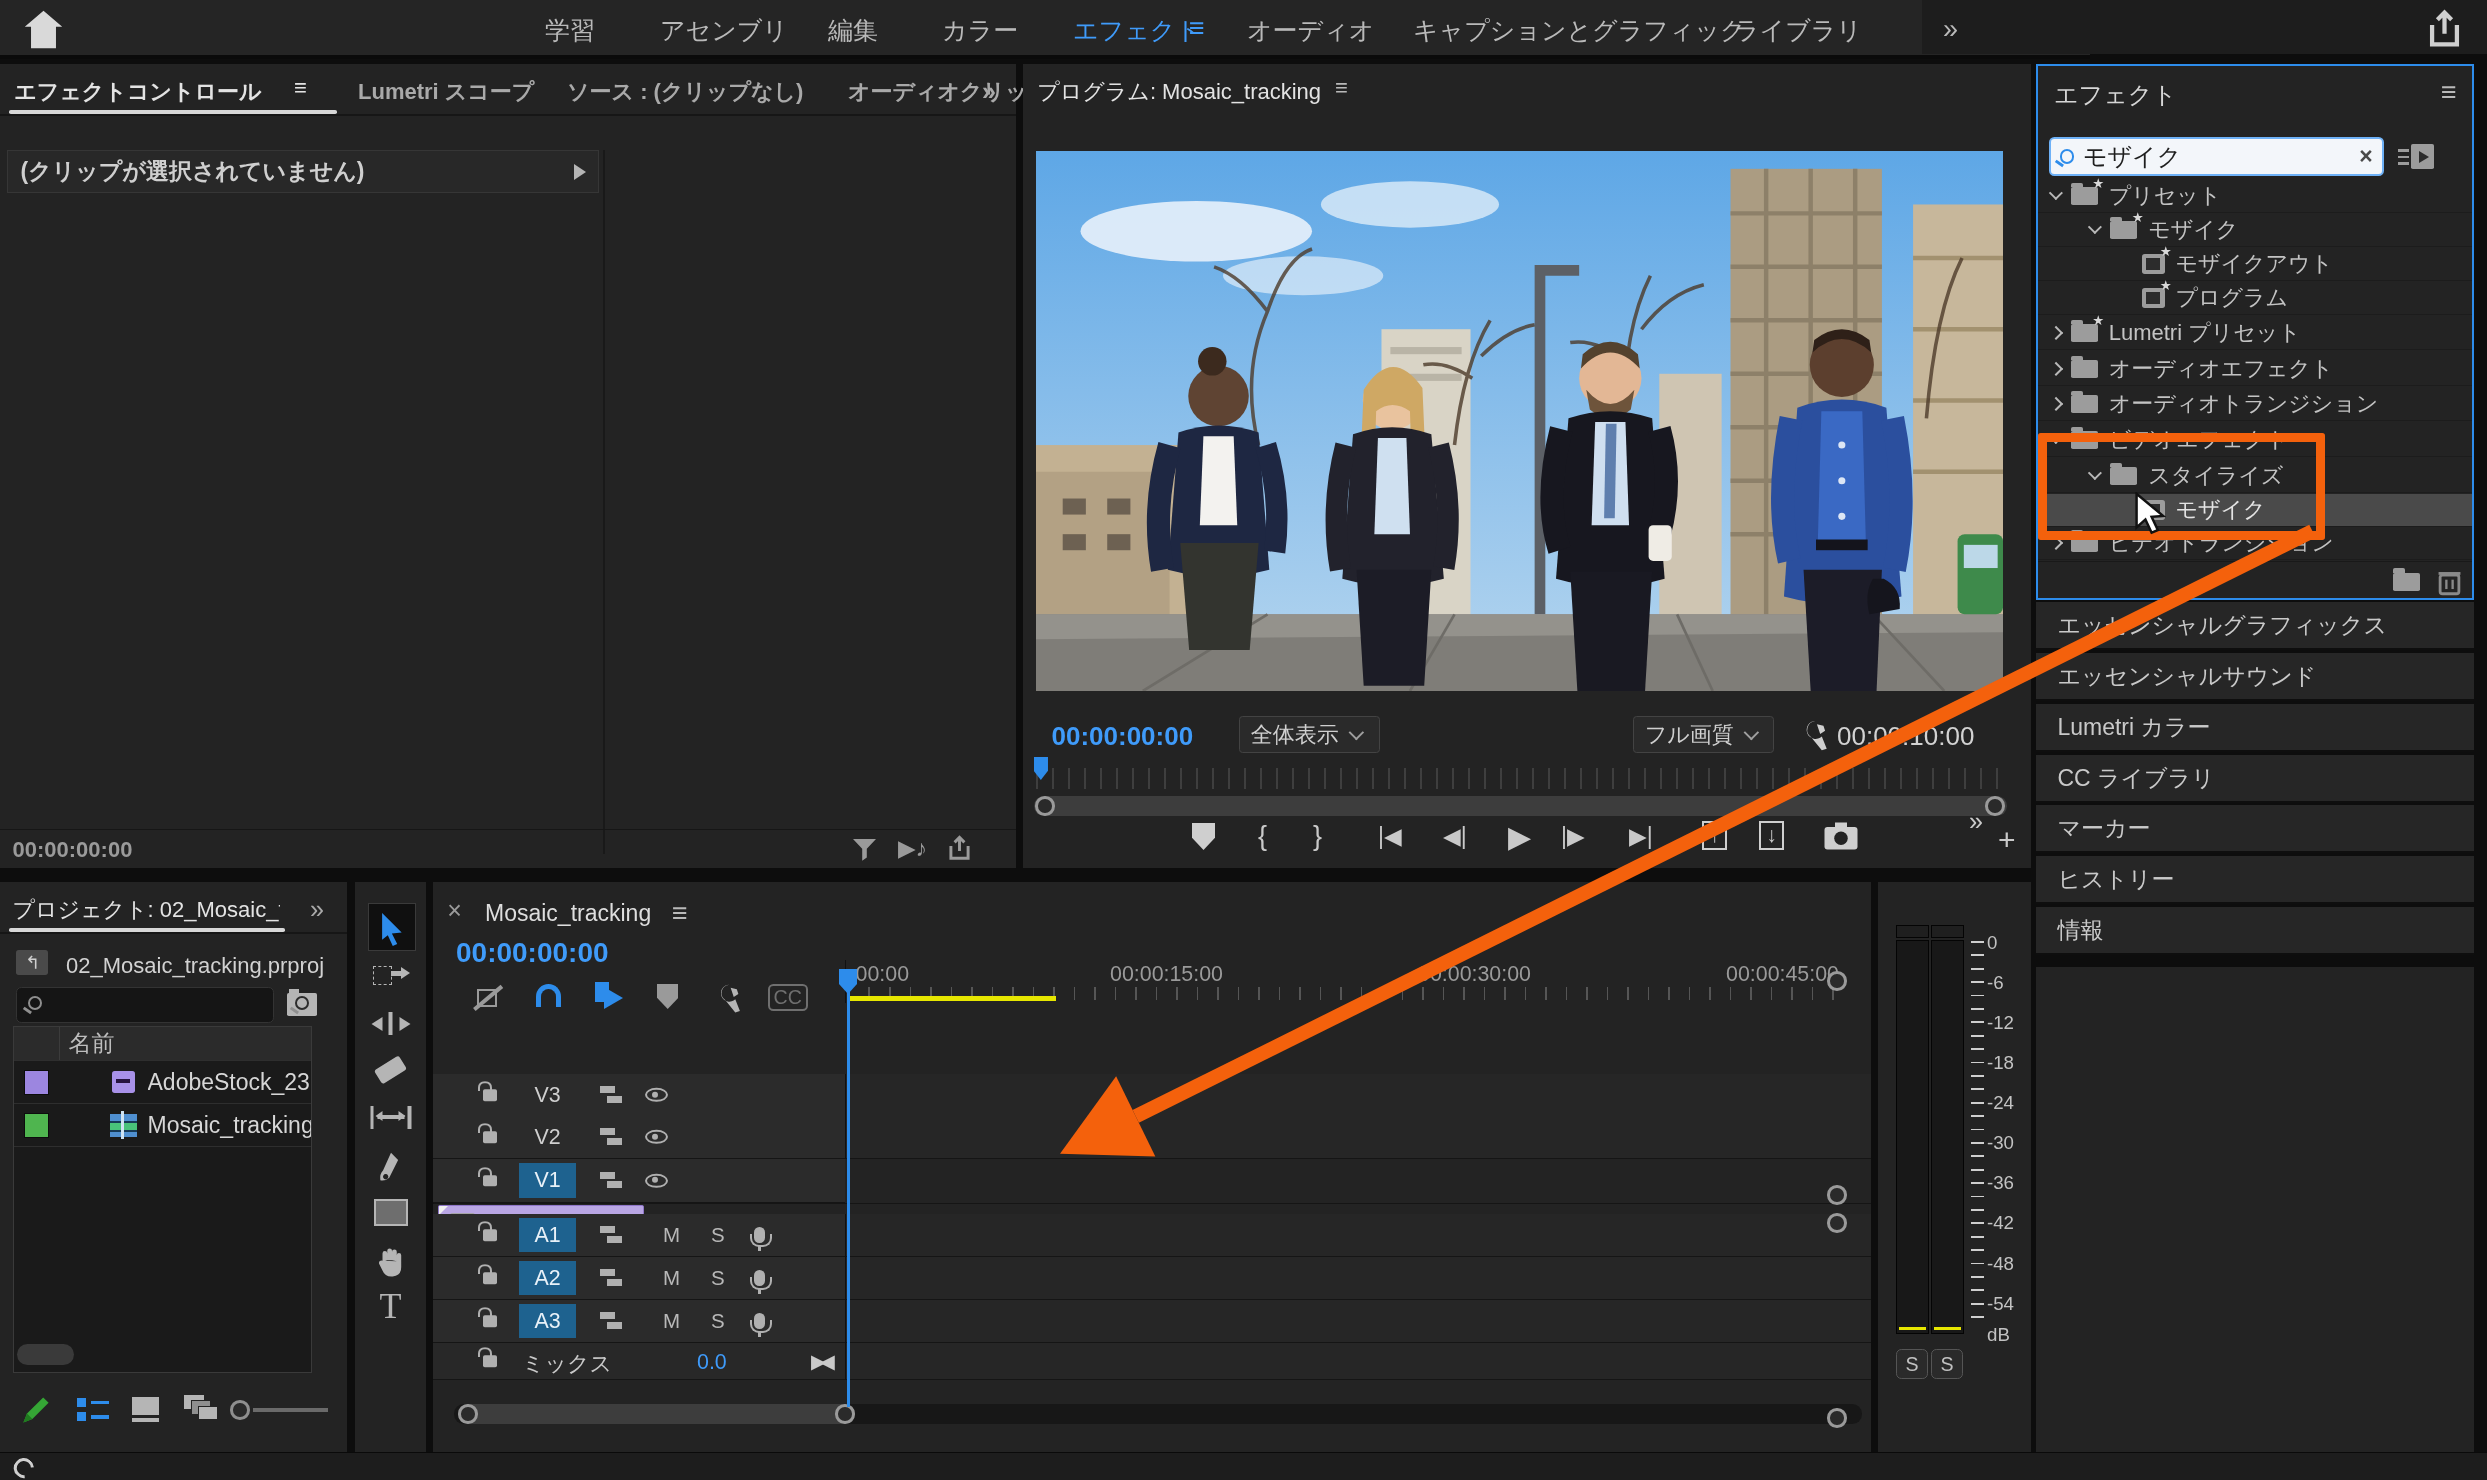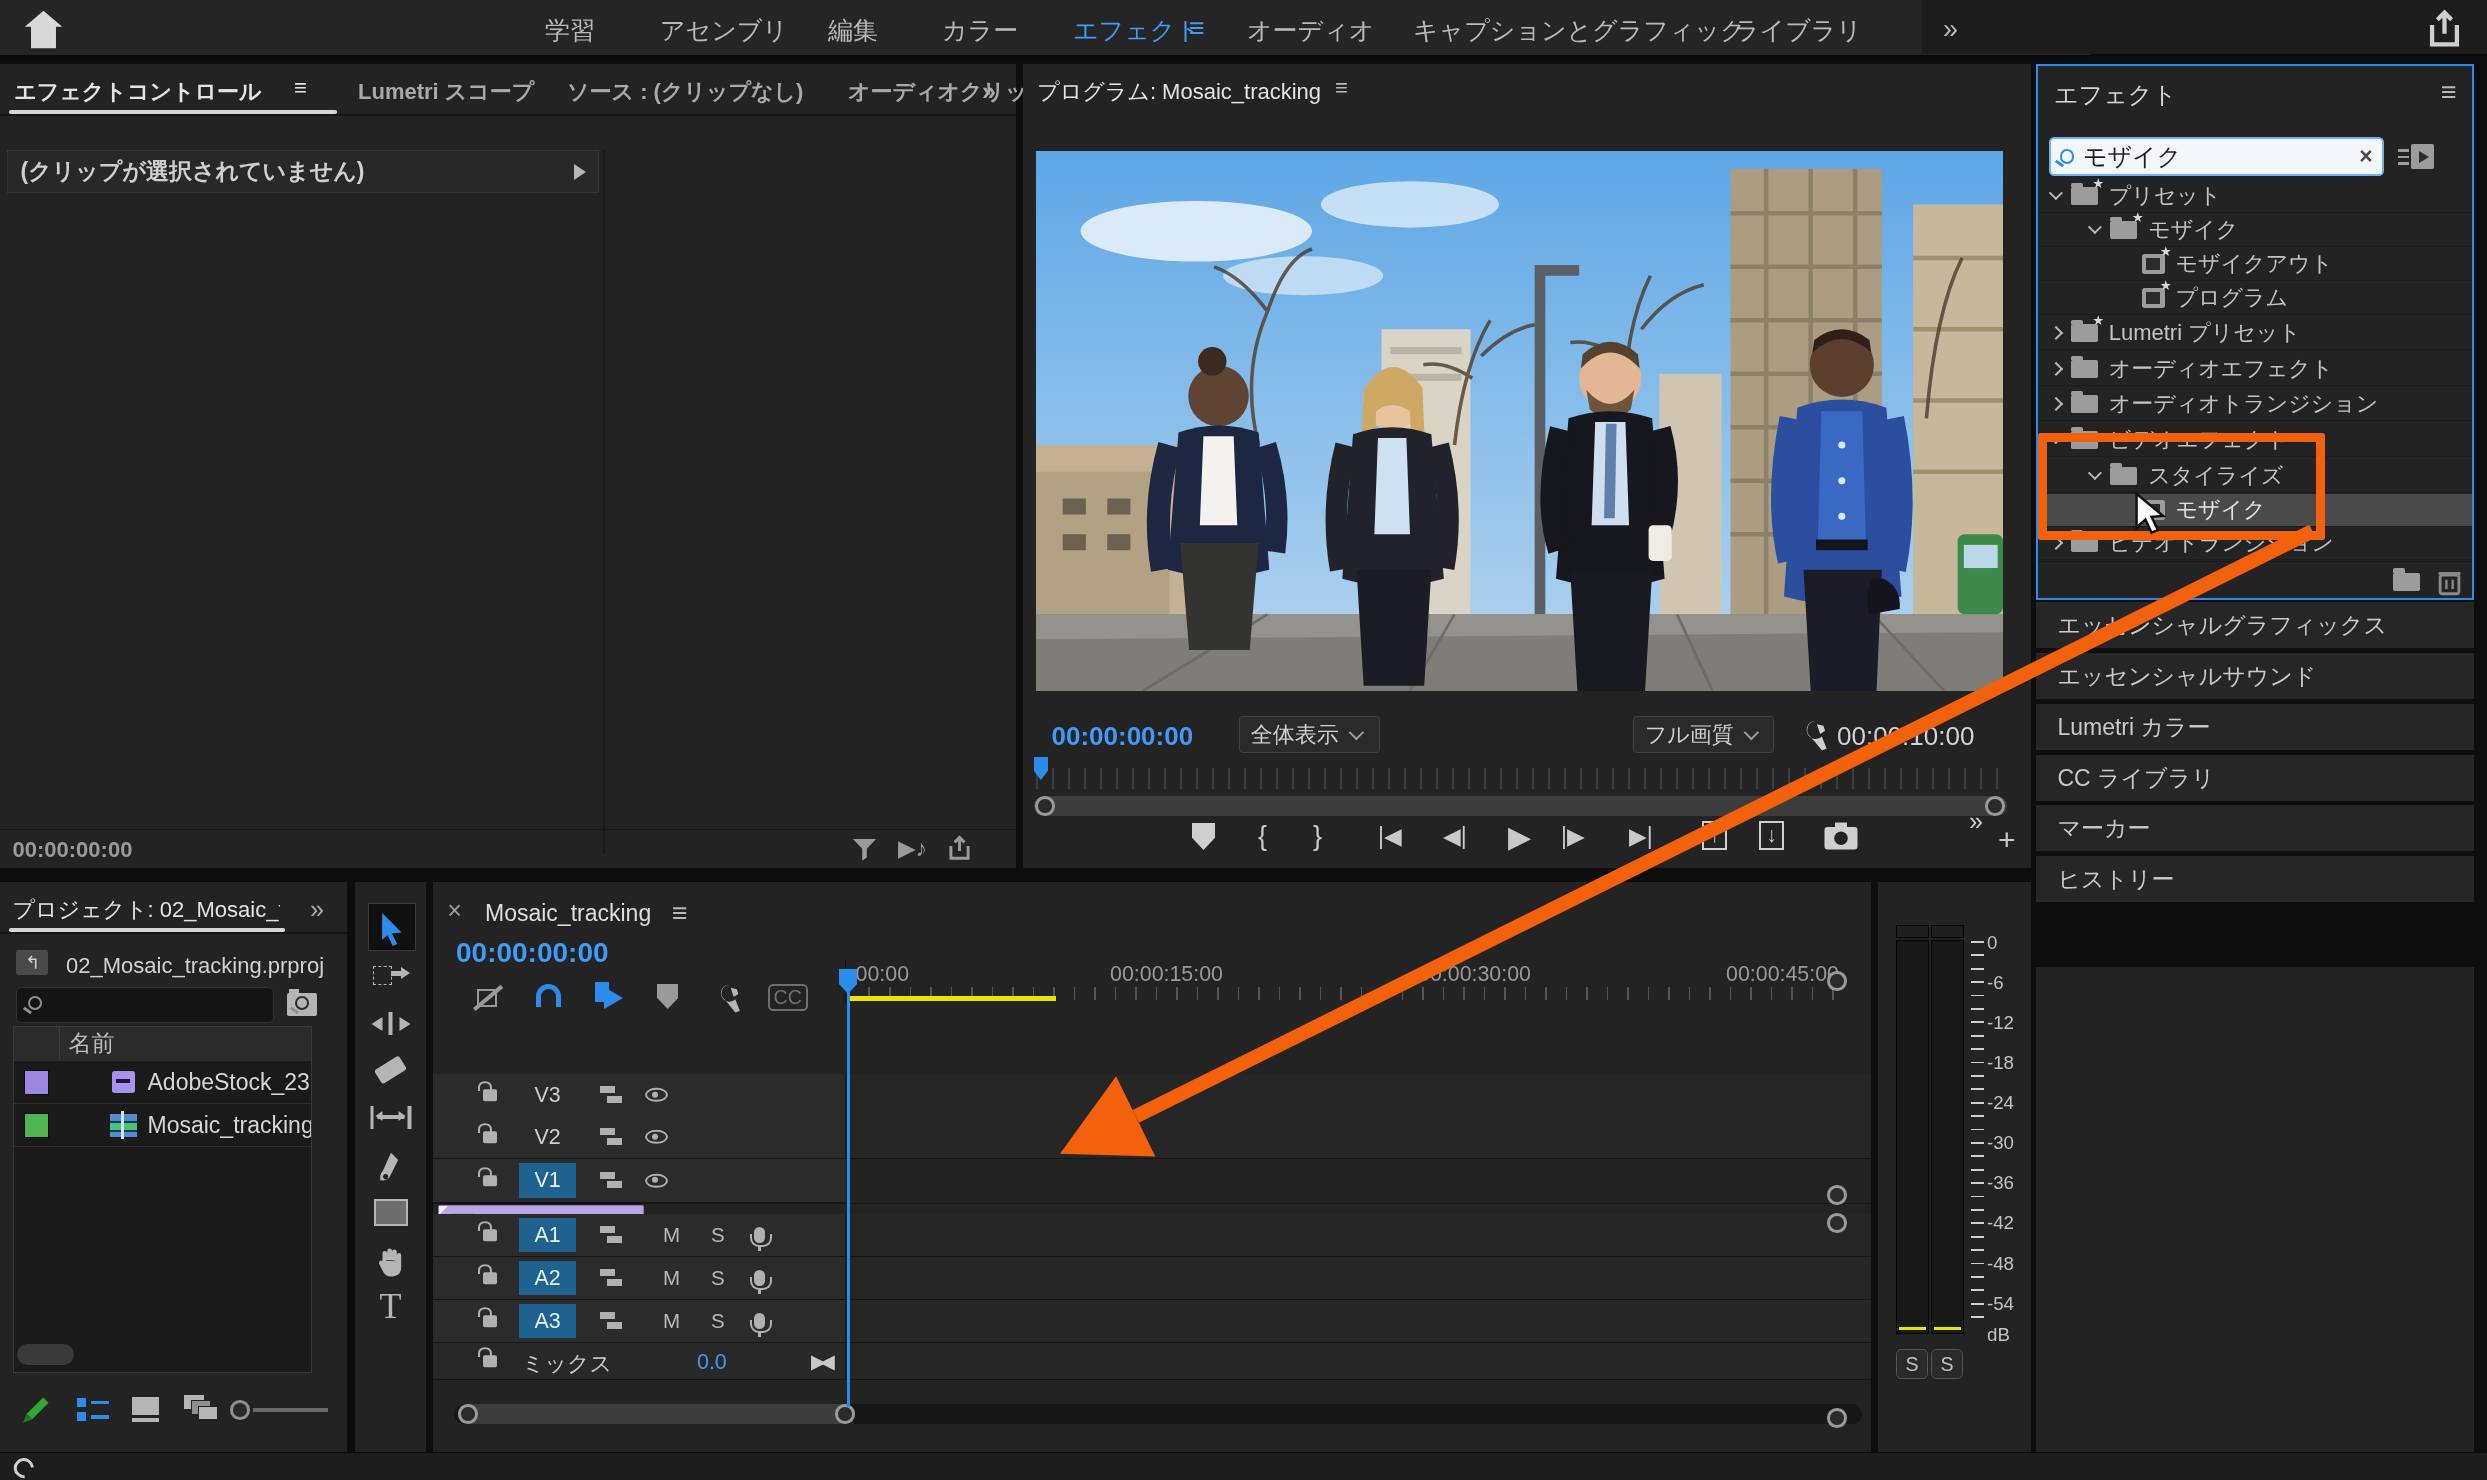--- a/index.html
+++ b/index.html
@@ -435,20 +435,23 @@
     </div>
   <div class="stack-row" style="top:755px;">
       <span>CC ライブラリ</span>
     </div>
   <div class="stack-row" style="top:805px;">
       <span>マーカー</span>
     </div>
   <div class="stack-row" style="top:856px;">
       <span>ヒストリー</span>
     </div>
+  <div class="stack-row" style="top:907px;">
+      <span>情報</span>
+    </div>
   <div id="stack-rest" class="panel"></div>
 
   <div id="project" class="panel">
     <span class="panel-tab active" style="left:12.5px;max-width:267px;overflow:hidden;display:inline-block;">プロジェクト: 02_Mosaic_track</span>
     <div class="tab-underline" style="left:9px;top:46px;width:276px;"></div>
     <span class="panel-tab" style="left:310px;font-size:25px;">»</span>
     <div style="position:absolute;left:0;top:50px;width:100%;height:1.8px;background:#161616;"></div>
 
     <div class="abs" style="left:16px;top:68px;width:32px;height:25px;background:#4a4a4a;border-radius:2.7px;">
       <span style="position:absolute;left:9px;top:1.8px;color:#cfcfcf;font-size:18px;">↰</span>

